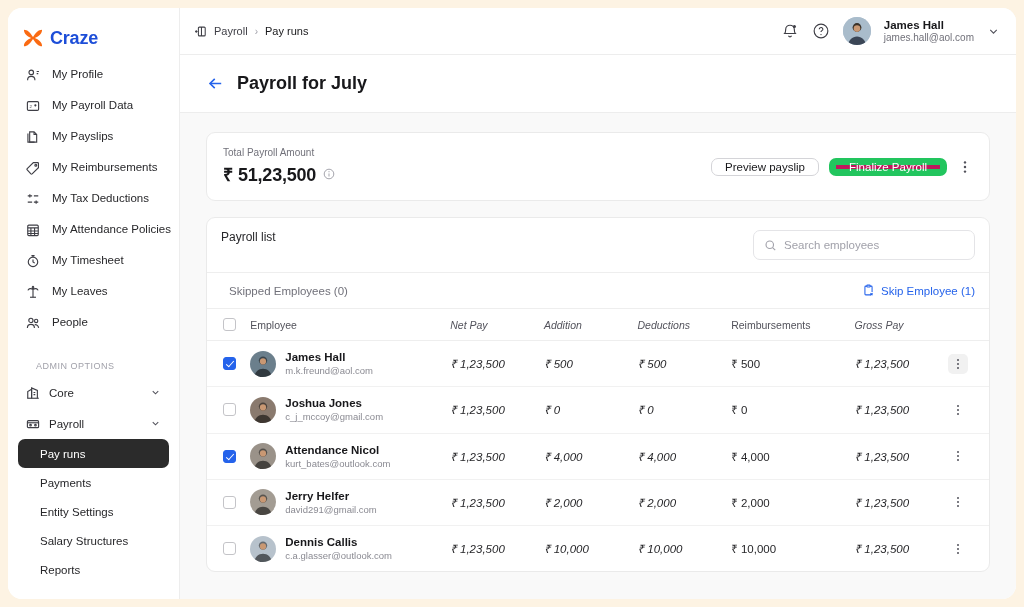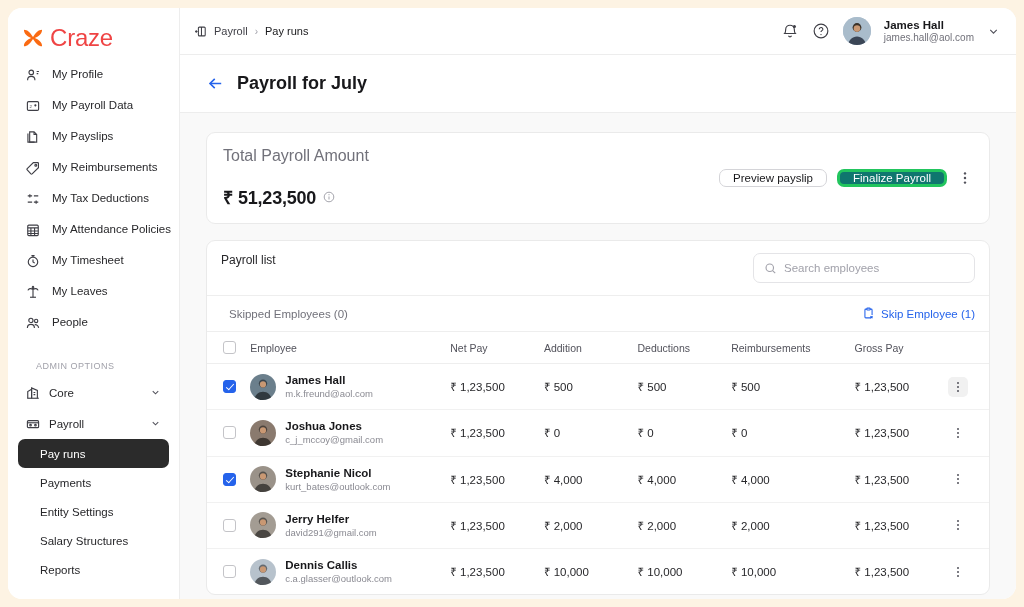--- a/index.html
+++ b/index.html
@@ -28,21 +28,21 @@
     padding: 0;
     position: relative;
   }
   .logo-row {
     display: flex; align-items: center; gap: 6px;
     padding: 14px 0 0 14px;
     height: 46px;
   }
   .logo-mark { width: 22px; height: 20px; display: block; }
   .logo-text {
-    color: #ef4444; font-size: 24px; font-weight: 400;
+    color: #1d4ed8; font-size: 18px; font-weight: 700;
     letter-spacing: -0.2px;
   }
   .nav { padding: 14px 10px 0 10px; }
   .nav-item {
     display: flex; align-items: flex-start; gap: 12px;
     height: 31px; padding: 0 8px;
     border-radius: 7px;
     cursor: pointer;
     color: #27272A;
     font-size: 11.5px;
@@ -114,33 +114,33 @@
   .content { flex: 1 1 auto; padding: 19px 26px 0 26px; overflow: hidden; }
 
   .card {
     background: #ffffff; border: 1px solid #EAEAEA;
     border-radius: 9px;
   }
   .summary {
     display: flex; align-items: center;
     padding: 14px 16px; margin-bottom: 16px;
   }
-  .sum-label { font-size: 16px; color: #71717A; margin-bottom: 20px; }
+  .sum-label { font-size: 10px; color: #71717A; margin-bottom: 4px; }
   .sum-amount-row { display: flex; align-items: center; gap: 7px; }
   .sum-amount { font-size: 18px; font-weight: 700; color: #18181B; letter-spacing: -0.2px; }
   .info-ico { width: 12px; height: 12px; color: #A1A1AA; display:block; cursor:pointer; }
   .sum-actions { margin-left: auto; display: flex; align-items: center; gap: 10px; }
   .btn {
     border-radius: 7px; font-size: 11.5px; cursor: pointer;
     height: 18px; padding: 0 13px; display: inline-flex;
     align-items: center; justify-content: center;
     font-family: "Liberation Sans", sans-serif;
   }
   .btn-outline { background: #fff; border: 1px solid #D4D4D8; color: #18181B; }
-  .btn-dark { background: #0f766e; border: 3px solid #22c55e; color: #ffffff; }
+  .btn-dark { background: #be185d; border: 7px solid #22c55e; color: #ffffff; }
   .kebab { width: 16px; height: 16px; color: #52525B; cursor: pointer; display:block; }
 
   .list-card { overflow: hidden; }
   .list-head {
     display: flex; align-items: flex-start;
     padding: 12px 14px; border-bottom: 1px solid #EEEEEE;
   }
   .list-title { font-size: 12px; color: #27272A; }
   .search-wrap {
     margin-left: auto; width: 222px; height: 30px;
@@ -184,21 +184,21 @@
     white-space: nowrap;
   }
   tbody td {
     padding: 9px 6px; font-size: 11.5px; color: #27272A;
     border-bottom: 1px solid #F1F1F1; vertical-align: middle;
     white-space: nowrap;
   }
   tbody tr:last-child td { border-bottom: none; }
   .col-check { width: 34px; padding-left: 16px !important; }
   .col-emp { width: 188px; }
-  .col-num { width: 88px; }
+  .col-num { width: 88px; font-style: italic; }
   .col-reimb { width: 116px; }
   .col-kebab { width: 44px; }
 
   .chk {
     width: 13px; height: 13px; border: 1px solid #C4C4C8;
     border-radius: 3px; background: #fff; display: block;
     cursor: pointer; position: relative;
   }
   .chk.checked { background: #2563EB; border-color: #2563EB; }
   .chk.checked::after {
@@ -546,21 +546,21 @@
       <div class="emp-cell">
         <span class="emp-av">
           <svg viewBox="0 0 26 26" width="26" height="26">
             <rect width="26" height="26" fill="#9A9289"></rect>
             <circle cx="13" cy="9.6" r="4.2" fill="rgba(0,0,0,.45)"></circle>
             <circle cx="13" cy="10.4" r="3.1" fill="#C99873"></circle>
             <path d="M4.6 26c0-4.9 3.8-8.2 8.4-8.2s8.4 3.3 8.4 8.2z" fill="rgba(0,0,0,.55)"></path>
           </svg>
         </span>
         <div>
-          <div class="emp-name">Stephanie Nicol</div>
+          <div class="emp-name">Attendance Nicol</div>
           <div class="emp-mail">kurt_bates@outlook.com</div>
         </div>
       </div>
     </td>
     <td class="col-num">₹ 1,23,500</td>
     <td class="col-num">₹ 4,000</td>
     <td class="col-num">₹ 4,000</td>
     <td class="col-reimb">₹ 4,000</td>
     <td class="col-num">₹ 1,23,500</td>
     <td class="col-kebab">

